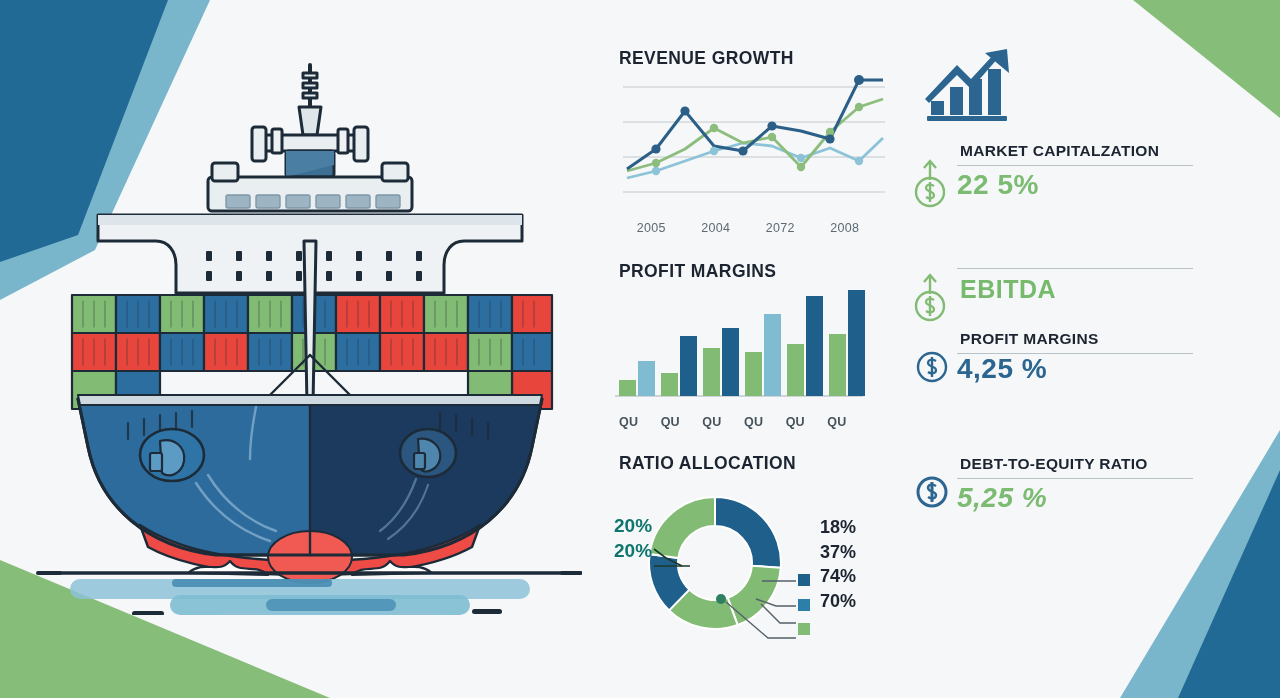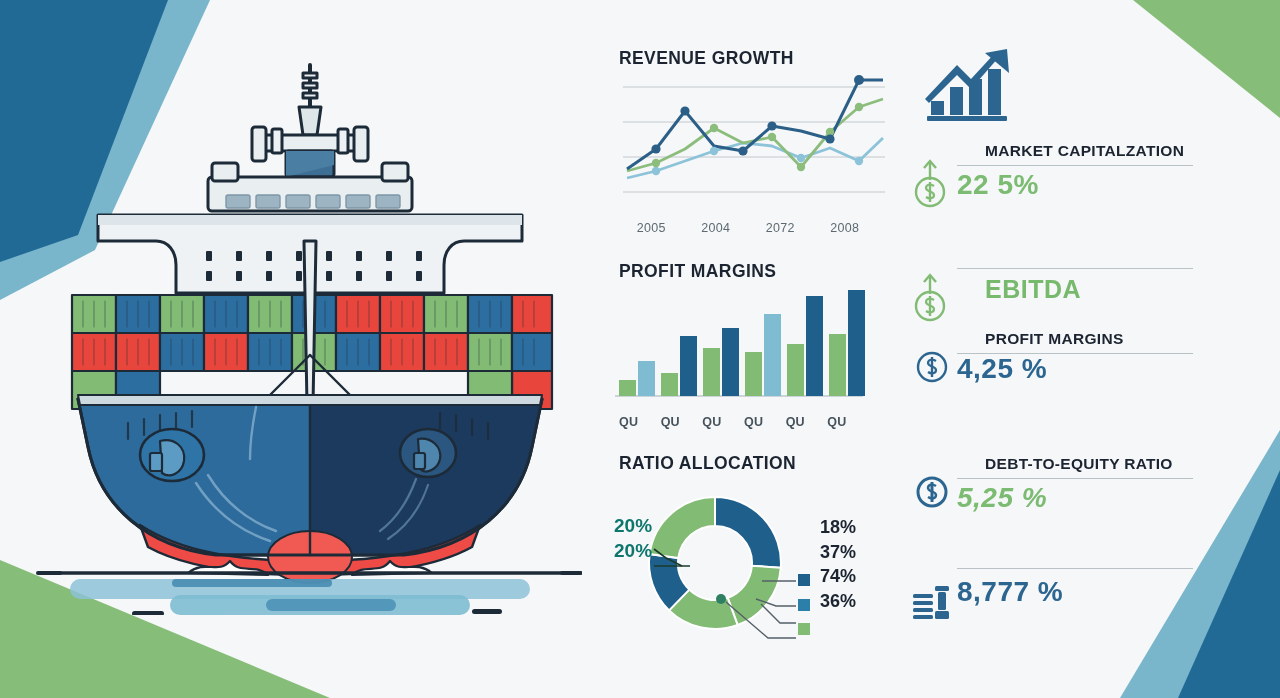--- a/index.html
+++ b/index.html
@@ -25,21 +25,21 @@
   .axis-labels{display:flex;margin-left:14px;margin-top:2px;width:258px;}
   .axis-labels span{flex:1;text-align:center;font-size:12.5px;color:#5d6a73;letter-spacing:.3px;}
   .bar-axis{display:flex;margin-left:14px;margin-top:3px;width:250px;}
   .bar-axis span{flex:1;font-size:12.5px;color:#46525c;font-weight:600;letter-spacing:.2px;}
 
   
   .kpis{position:absolute;left:905px;top:40px;width:330px;height:630px;}
   .kpi{position:relative;}
   .kpi-head{
     font-size:15.5px;font-weight:700;color:#1b2430;letter-spacing:.3px;
-    margin-left:80px;white-space:nowrap;
+    margin-left:55px;white-space:nowrap;
   }
   .kpi-head.green{color:#77ba6e;font-size:25px;letter-spacing:.5px;}
   .kpi-rule{height:1px;background:#b9c2c7;margin-left:52px;margin-top:5px;width:236px;}
   .kpi-val{
     font-size:28px;font-weight:700;letter-spacing:.5px;margin-left:52px;line-height:1.08;
     white-space:nowrap;
   }
   .kpi-val.green{color:#7cbb72;}
   .kpi-val.blue{color:#2c6690;}
   .kpi-icon{position:absolute;left:0;}
@@ -447,21 +447,21 @@
           <rect x="198" y="119" width="12" height="12" fill="#2c7fa8"></rect>
           <rect x="198" y="143" width="12" height="12" fill="#82bb74"></rect>
           <rect x="198" y="167" width="12" height="12" fill="#1f5f8b"></rect>
         </g>
       </svg>
       
       <div style="position:absolute;left:215px;top:62px;font-size:18px;font-weight:700;color:#1b2430;line-height:24.5px;">
         <div>18%</div>
         <div>37%</div>
         <div>74%</div>
-        <div>36%</div>
+        <div>70%</div>
       </div>
       
       <div style="position:absolute;left:9px;top:60px;font-size:19px;font-weight:700;color:#0f766e;line-height:25px;">
         <div>20%</div>
         <div>20%</div>
       </div>
     </div>
   </div>
 
   <div class="kpis">
@@ -526,29 +526,14 @@
       <svg class="kpi-icon" width="42" height="42" viewBox="0 0 42 42" style="left:6px;top:16px;">
         <g stroke="#2c6690" stroke-width="3" fill="none">
           <circle cx="21" cy="21" r="14"></circle>
           <path d="M25 15 C22 13 17 13 17 17 C17 21 25 20 25 24 C25 28 20 28 17 26" stroke-width="2.4"></path>
           <line x1="21" y1="11" x2="21" y2="31"></line>
         </g>
       </svg>
       <div class="kpi-val green" style="margin-top:4px;font-style:italic;">5,25 %</div>
     </div>
 
-    <div class="kpi" style="position:absolute;top:528px;left:0;width:330px;">
-      <div class="kpi-rule" style="margin-top:0;"></div>
-      <svg class="kpi-icon" width="44" height="40" viewBox="0 0 44 40" style="left:6px;top:16px;">
-        <g fill="#2c6690">
-          <rect x="2" y="10" width="20" height="4" rx="1.5"></rect>
-          <rect x="2" y="17" width="20" height="4" rx="1.5"></rect>
-          <rect x="2" y="24" width="20" height="4" rx="1.5"></rect>
-          <rect x="2" y="31" width="20" height="4" rx="1.5"></rect>
-          <rect x="24" y="2" width="14" height="5" rx="1.5"></rect>
-          <rect x="27" y="8" width="8" height="18" rx="1.5"></rect>
-          <rect x="24" y="27" width="14" height="8" rx="1.5"></rect>
-        </g>
-      </svg>
-      <div class="kpi-val blue" style="margin-top:8px;">8,777 %</div>
-    </div>
   </div>
 </div>
 
 </body></html>

